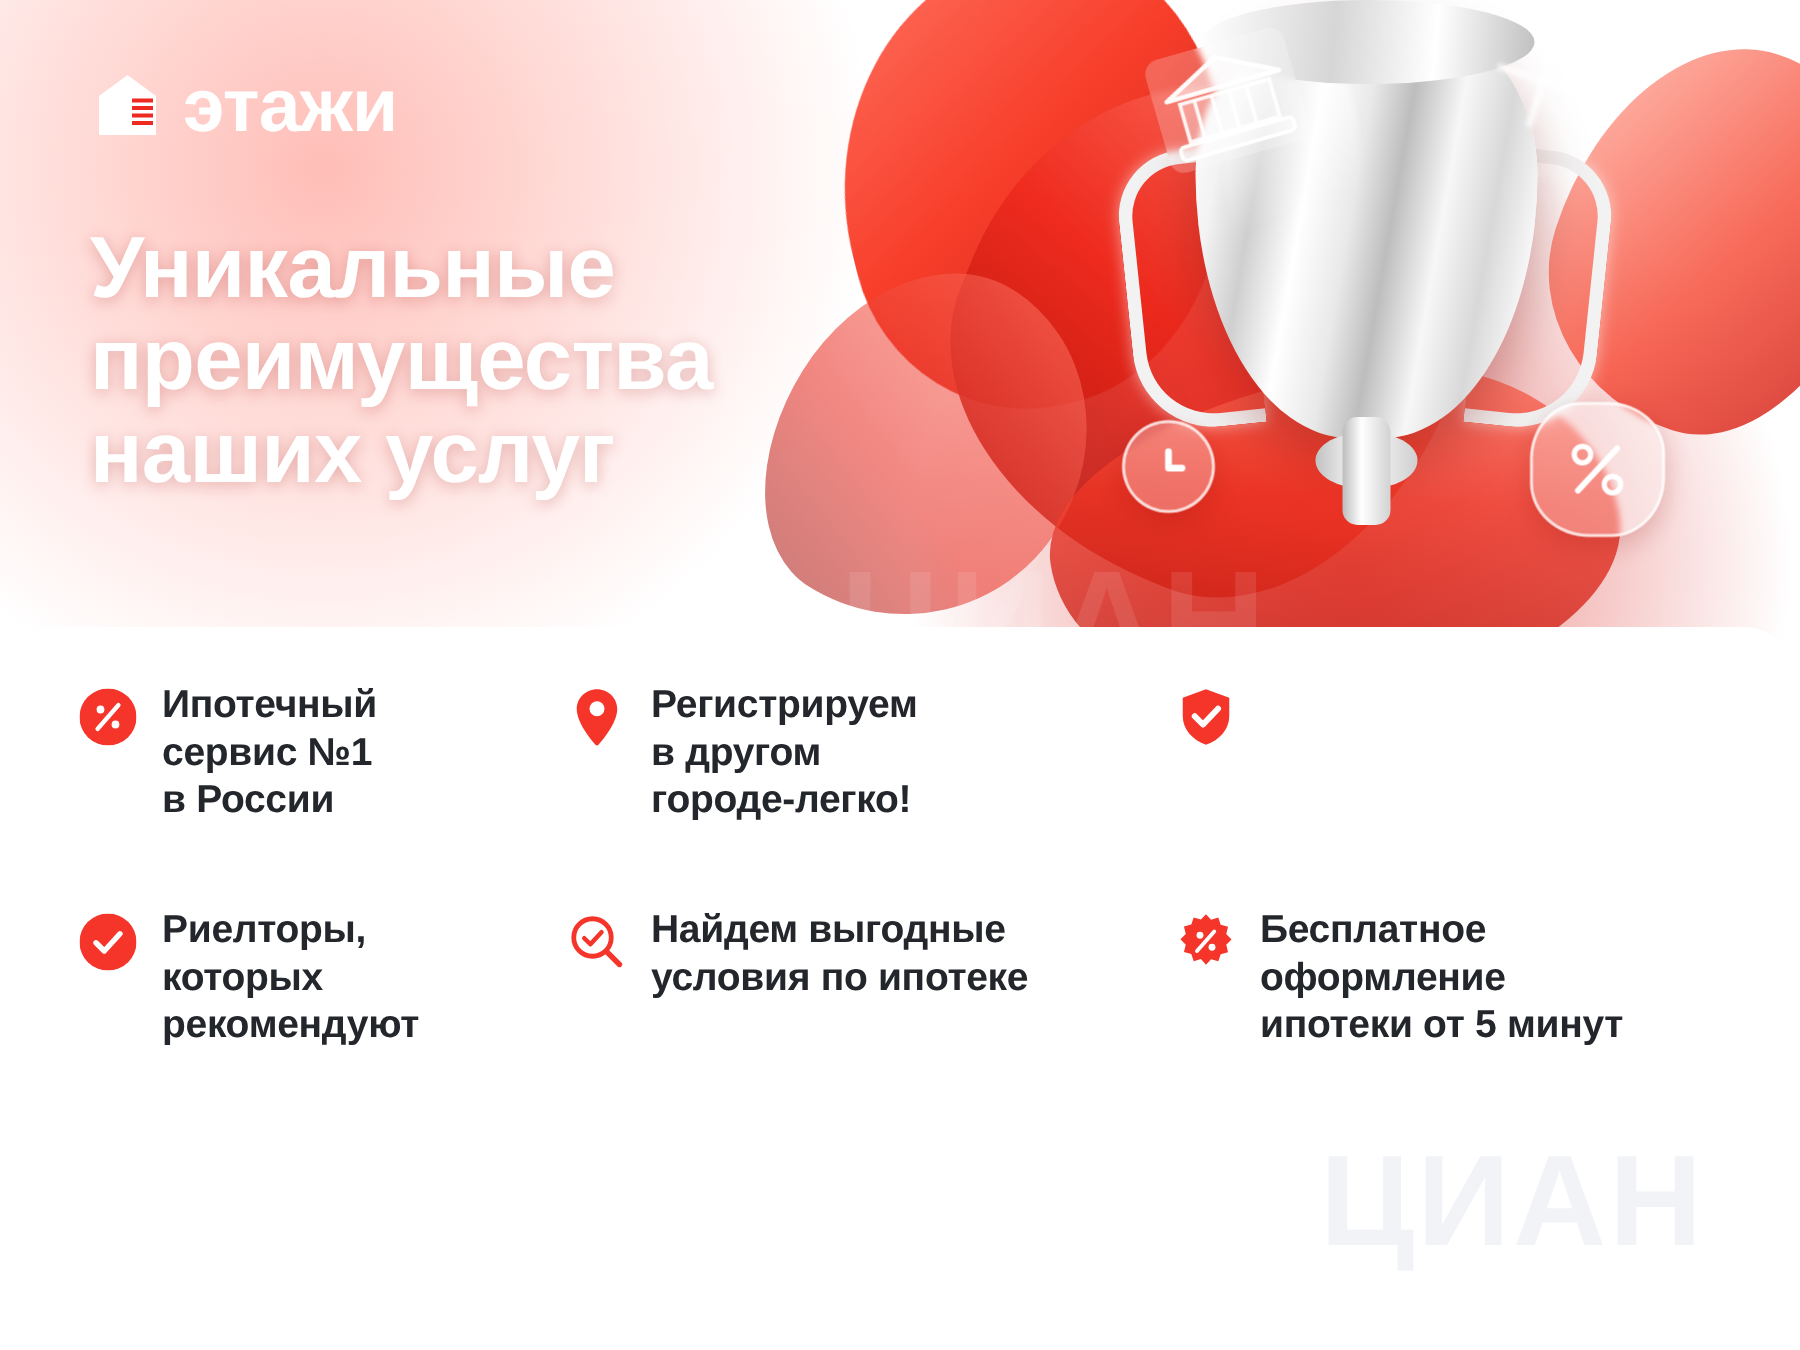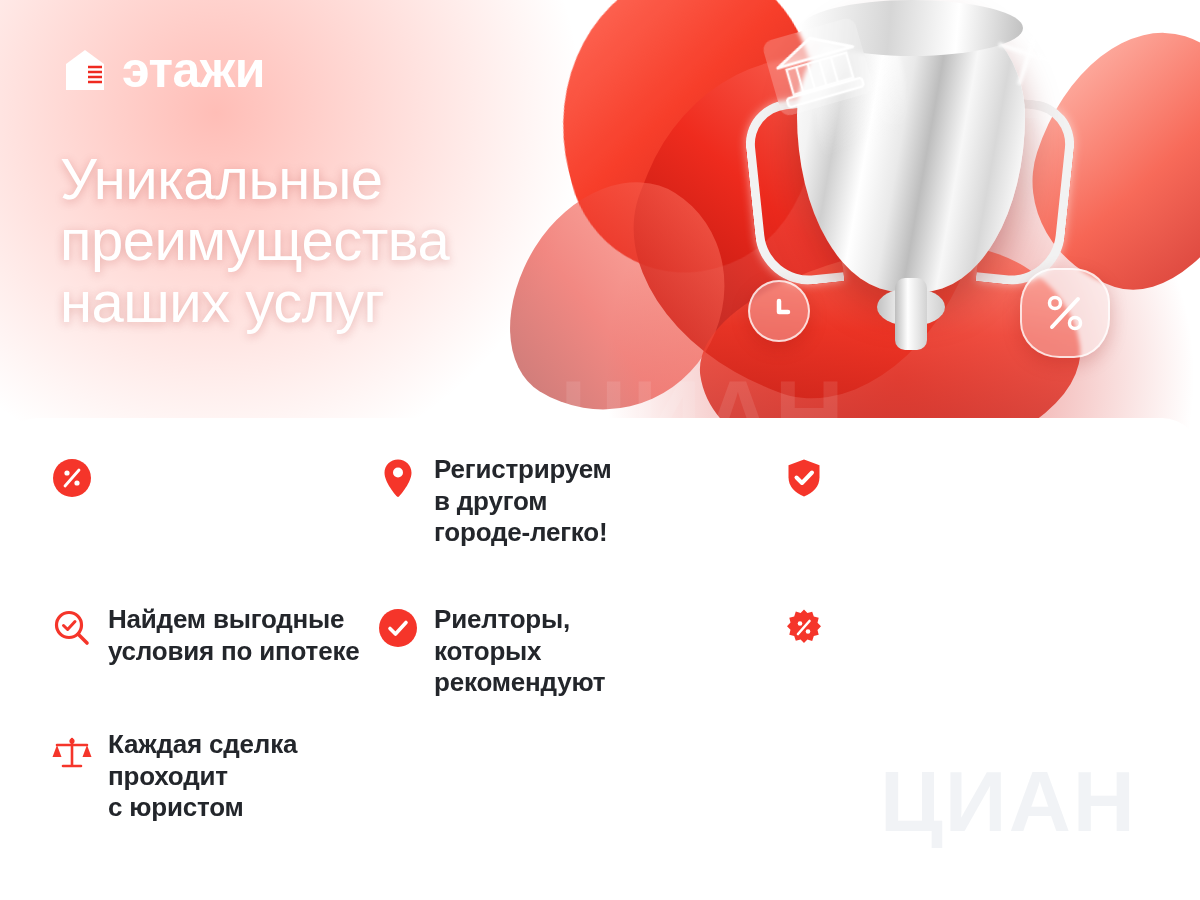--- a/index.html
+++ b/index.html
@@ -165,21 +165,21 @@
   }
   .logo-mark { width:46px; height:44px; display:block; }
   .logo-text {
     font-size:50px; font-weight:bold; color:#ffffff;
     letter-spacing:-.5px; line-height:1;text-align:center;
   }
 
   
   .headline {
     position:absolute; left:60px; top:148px;
-    font-size:58px; font-weight:normal; color:#ffffff;
+    font-size:58px; font-weight:bold; color:#ffffff;
     line-height:1.06; letter-spacing:-.5px;
     white-space:pre-line;
     text-shadow:0 2px 10px rgba(150,10,6,.25);
   }
 
   
   .card {
     position:absolute; left:0; top:418px;
     width:1200px; height:482px;
     background:#ffffff;
@@ -284,20 +284,23 @@
 
       <div class="feature">
         <span class="f-icon">
           <svg width="38" height="38" viewBox="0 0 38 38" fill="none">
             <circle cx="19" cy="19" r="19" fill="#f5352a"></circle>
             <circle cx="14" cy="14" r="2.6" fill="#ffffff"></circle>
             <circle cx="24" cy="24" r="2.6" fill="#ffffff"></circle>
             <path d="M26 11 L12 27" stroke="#ffffff" stroke-width="2.8" stroke-linecap="round"></path>
           </svg>
         </span>
+        <div class="f-text">Ипотечный
+сервис №1
+в России</div>
       </div>
 
 
       <div class="feature">
         <span class="f-icon">
           <svg width="32" height="40" viewBox="0 0 32 40" fill="none">
             <path d="M16 1.5C8.5 1.5 2.5 7.4 2.5 14.7c0 9.6 11 22.2 12.3 23.6a1.6 1.6 0 0 0 2.4 0c1.3-1.4 12.3-14 12.3-23.6C29.5 7.4 23.5 1.5 16 1.5Z" fill="#f5352a"></path>
             <circle cx="16" cy="14.5" r="5" fill="#ffffff"></circle>
           </svg>
         </span>
@@ -307,68 +310,58 @@
       </div>
 
 
       <div class="feature">
         <span class="f-icon">
           <svg width="36" height="40" viewBox="0 0 36 40" fill="none">
             <path d="M18 1.5 2.5 7.2v12.1c0 9.1 6.5 15.9 15.5 19.2 9-3.3 15.5-10.1 15.5-19.2V7.2L18 1.5Z" fill="#f5352a"></path>
             <path d="M10.5 19.5 16 25l10-10.5" stroke="#ffffff" stroke-width="4" stroke-linecap="round" stroke-linejoin="round"></path>
           </svg>
         </span>
+      </div>
+
+      <div class="feature">
+        <span class="f-icon">
+          <svg width="38" height="38" viewBox="0 0 38 38" fill="none">
+            <circle cx="19" cy="19" r="19" fill="#f5352a"></circle>
+            <path d="M11 19.5 16.5 25 27 13.5" stroke="#ffffff" stroke-width="3.6" stroke-linecap="round" stroke-linejoin="round"></path>
+          </svg>
+        </span>
+        <div class="f-text">Риелторы,
+которых
+рекомендуют</div>
       </div>
 
       <div class="feature">
         <span class="f-icon">
           <svg width="38" height="38" viewBox="0 0 38 38" fill="none">
             <circle cx="16" cy="16" r="12.5" stroke="#f5352a" stroke-width="3.2"></circle>
             <path d="M10.5 16.5 14.6 20.5 22 12.5" stroke="#f5352a" stroke-width="3" stroke-linecap="round" stroke-linejoin="round"></path>
             <path d="M25.5 25.5 34 34" stroke="#f5352a" stroke-width="3.6" stroke-linecap="round"></path>
           </svg>
         </span>
         <div class="f-text">Найдем выгодные
 условия по ипотеке</div>
-      </div>
-
-      <div class="feature">
-        <span class="f-icon">
-          <svg width="38" height="38" viewBox="0 0 38 38" fill="none">
-            <circle cx="19" cy="19" r="19" fill="#f5352a"></circle>
-            <path d="M11 19.5 16.5 25 27 13.5" stroke="#ffffff" stroke-width="3.6" stroke-linecap="round" stroke-linejoin="round"></path>
-          </svg>
-        </span>
-        <div class="f-text">Риелторы,
-которых
-рекомендуют</div>
       </div>
 
       <div class="feature">
         <span class="f-icon">
           <svg width="38" height="38" viewBox="0 0 38 38" fill="none">
             <path d="M19 0.5l3.4 3.6 4.8-1.4 1.6 4.8 4.9 1.3-1.2 4.9 3.5 3.6-3.5 3.6 1.2 4.9-4.9 1.3-1.6 4.8-4.8-1.4L19 34.1l-3.4-3.7-4.8 1.4-1.6-4.8-4.9-1.3 1.2-4.9L2 17.2l3.5-3.6-1.2-4.9 4.9-1.3 1.6-4.8 4.8 1.4L19 .5Z" fill="#f5352a"></path>
             <circle cx="15" cy="14.5" r="2.3" fill="#ffffff"></circle>
             <circle cx="23" cy="22.5" r="2.3" fill="#ffffff"></circle>
             <path d="M24.5 12 13 25" stroke="#ffffff" stroke-width="2.6" stroke-linecap="round"></path>
           </svg>
         </span>
-      </div>
-
-      <div class="feature">
-        <span class="f-icon">
-          <svg width="40" height="36" viewBox="0 0 40 36" fill="none">
-            <path d="M20 4v27M11 31h18M5 10h30" stroke="#f5352a" stroke-width="2.6" stroke-linecap="round"></path>
-            <circle cx="20" cy="6" r="2.6" fill="#f5352a"></circle>
-            <path d="M5 10 L0.5 22 h9 L5 10Z" fill="#f5352a"></path>
-            <path d="M35 10 L30.5 22 h9 L35 10Z" fill="#f5352a"></path>
-          </svg>
-        </span>
-        <div class="f-text">Каждая сделка
-проходит
-с юристом</div>
-      </div>
+        <div class="f-text">Бесплатное
+оформление
+ипотеки от 5 минут</div>
+      </div>
+
 
     </div>
   </div>
 
   <div class="watermark">ЦИАН</div>
 </div>
 
 </body></html>

